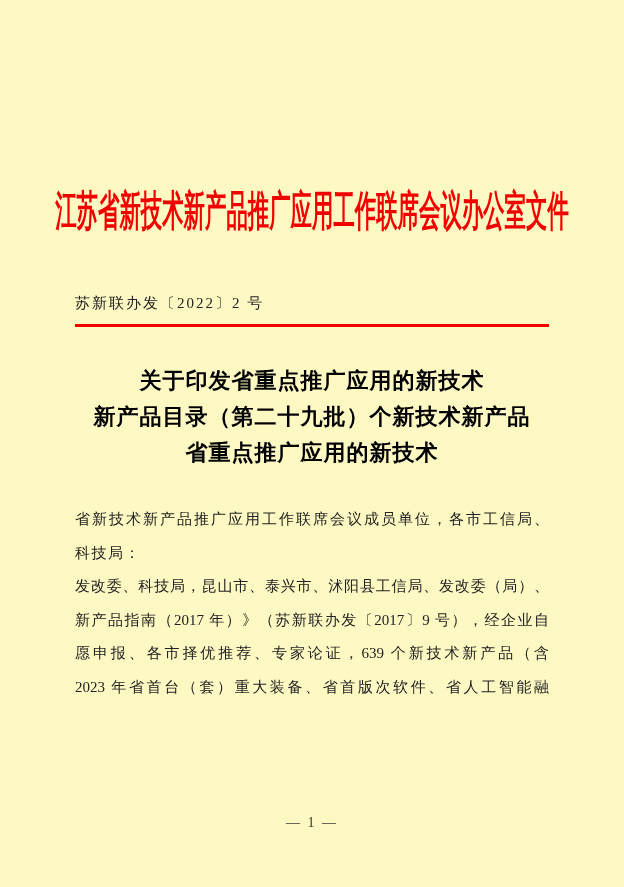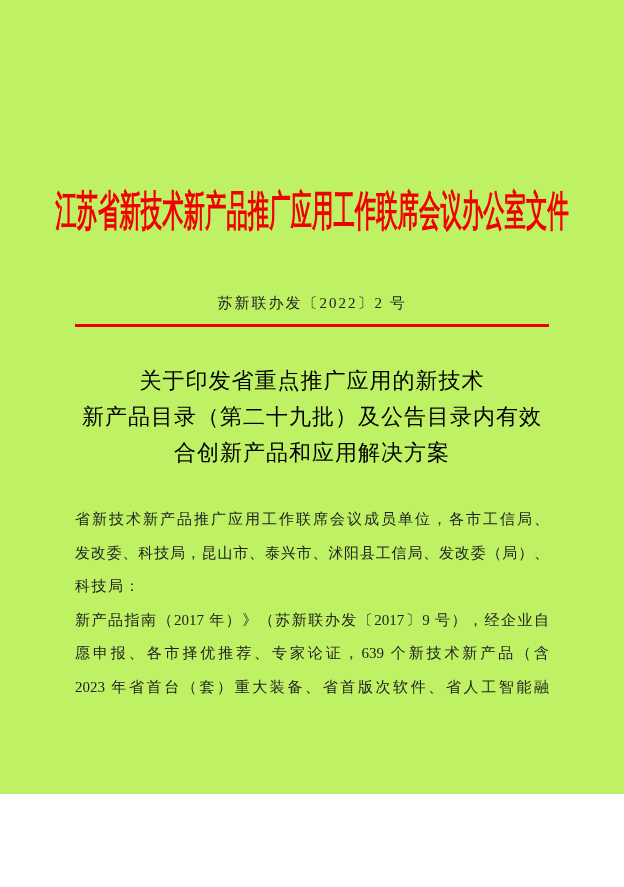--- a/index.html
+++ b/index.html
@@ -3,22 +3,22 @@
 <meta charset="utf-8">
 <style>
   html, body {
     margin: 0;
     padding: 0;
     background: #ffffff;
   }
   .page {
     position: relative;
     width: 624px;
-    height: 794px;
-    background: #bef264;
+    height: 887px;
+    background: #fef9c3;
     overflow: hidden;
     font-family: "Liberation Serif", "DejaVu Serif", serif;
     color: #1f1f1f;
   }
   
   .banner {
     position: absolute;
     top: 182px;
     left: 0;
     width: 624px;
@@ -37,21 +37,20 @@
     transform: scale(0.535, 1.05);
     transform-origin: center center;
     letter-spacing: 0;
   }
   
   .doc-number {
     position: absolute;
     top: 292px;
     left: 75px;
     width: 474px;
-    text-align: center;
     font-size: 15px;
     line-height: 22px;
     letter-spacing: 2px;
     color: #222222;
   }
   
   .red-rule {
     position: absolute;
     top: 324px;
     left: 75px;
@@ -60,21 +59,21 @@
     background: var(--accent_red, #f20000);
   }
   
   .title {
     position: absolute;
     top: 363px;
     left: 40px;
     width: 544px;
     text-align: center;
     font-size: 22px;
-    font-weight: normal;
+    font-weight: bold;
     line-height: 36px;
     letter-spacing: 1px;
     color: #000000;
   }
   
   .body-block {
     position: absolute;
     top: 503px;
     left: 75px;
     width: 474px;
@@ -113,28 +112,28 @@
   <div class="banner">
     <span class="banner-text">江苏省新技术新产品推广应用工作联席会议办公室文件</span>
   </div>
 
   <div class="doc-number">苏新联办发〔2022〕2 号</div>
 
   <div class="red-rule"></div>
 
   <div class="title">
     <div class="title-line">关于印发省重点推广应用的新技术</div>
-    <div class="title-line">新产品目录（第二十九批）及公告目录内有效</div>
-    <div class="title-line">合创新产品和应用解决方案</div>
+    <div class="title-line">新产品目录（第二十九批）个新技术新产品</div>
+    <div class="title-line">省重点推广应用的新技术</div>
   </div>
 
   <div class="body-block">
     <div class="bline j">省新技术新产品推广应用工作联席会议成员单位，各市工信局、</div>
+    <div class="bline">科技局：</div>
     <div class="bline j">发改委、科技局，昆山市、泰兴市、沭阳县工信局、发改委（局）、</div>
-    <div class="bline">科技局：</div>
     <div class="bline j">新产品指南（2017 年）》（苏新联办发〔2017〕9 号），经企业自</div>
     <div class="bline j">愿申报、各市择优推荐、专家论证，639 个新技术新产品（含</div>
     <div class="bline j">2023 年省首台（套）重大装备、省首版次软件、省人工智能融</div>
   </div>
 
   <div class="page-number">— 1 —</div>
 
 </div>
 
 </body></html>

